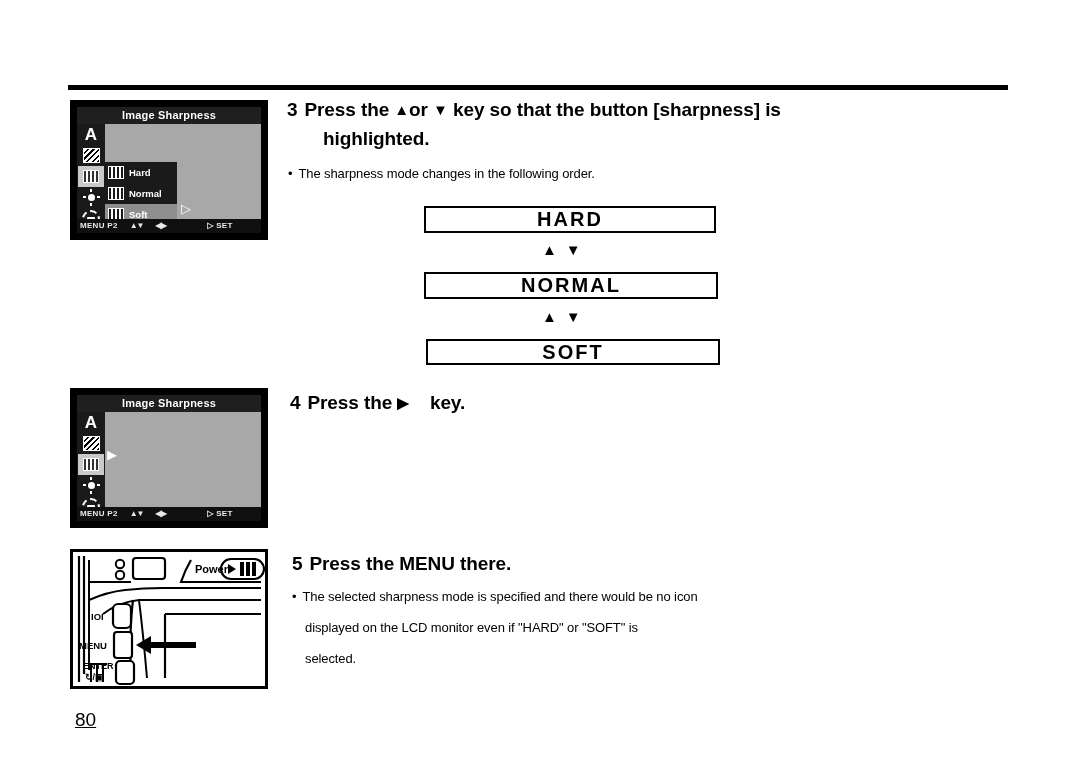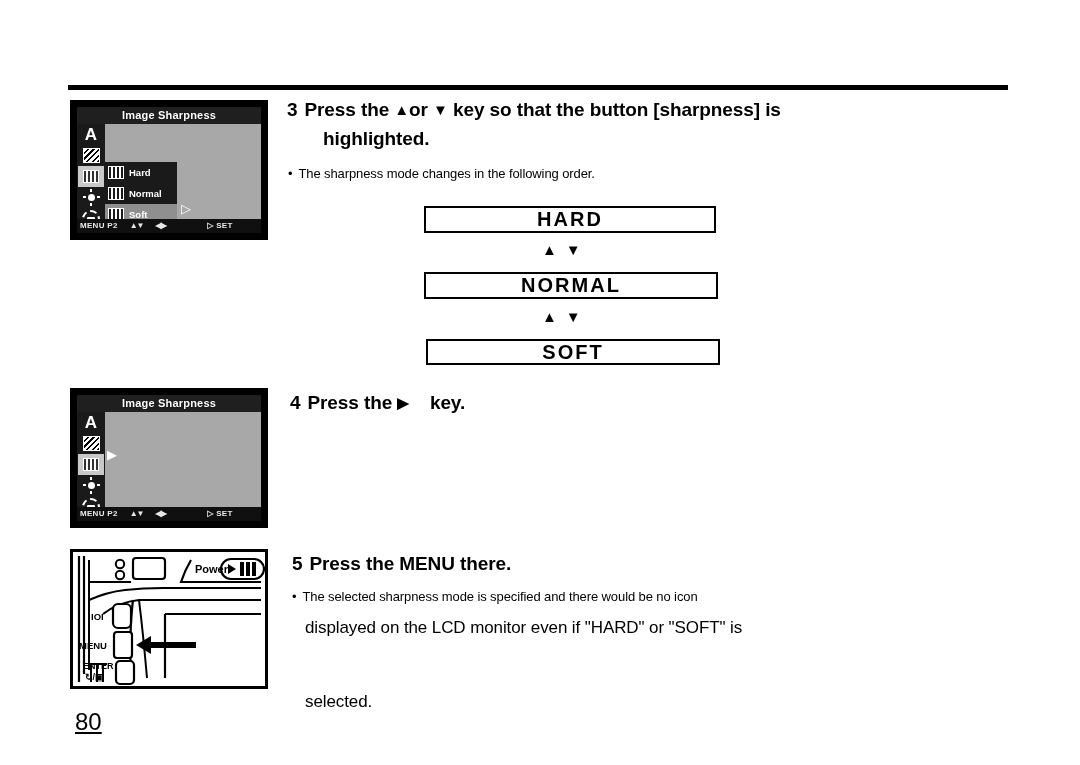--- a/index.html
+++ b/index.html
@@ -233,21 +233,21 @@
 
   .bullet {
     position: absolute;
     font-size: 13px;
     line-height: 31px;
     letter-spacing: -0.1px;
   }
   .bullet .dot { margin-right: 6px; }
   .bullet-hang {
     position: absolute;
-    font-size: 17px;
+    font-size: 13px;
     line-height: 31px;
     letter-spacing: -0.1px;
   }
 
   
   .flowbox {
     position: absolute;
     border: 2px solid #000;
     box-sizing: border-box;
     background: #fff;
@@ -270,21 +270,21 @@
     height: 140px;
     background: #ffffff;
     border: 3px solid #000;
     box-sizing: border-box;
     overflow: hidden;
   }
 
   
   .pagenum {
     position: absolute;
-    font-size: 24px;
+    font-size: 19px;
     line-height: 1;
     text-decoration: underline;
   }
 </style>
 </head>
 <body>
 
 <div class="top-rule"></div>
 
 <div class="lcd" style="left:70px; top:100px;">
@@ -459,17 +459,17 @@
 <div class="step" style="left:292px; top:550px; width:500px;">
   <span class="num">5</span><span>Press the MENU there.</span>
 </div>
 
 <div class="bullet" style="left:292px; top:581px; width:700px;">
   <span class="dot">•</span><span>The selected sharpness mode is specified and there would be no icon</span>
 </div>
 <div class="bullet-hang" style="left:305px; top:612px; width:700px;">
   <span>displayed on the LCD monitor even if  "HARD" or "SOFT" is</span>
 </div>
-<div class="bullet-hang" style="left:305px; top:643px; width:700px;margin-top:43px;">
+<div class="bullet-hang" style="left:305px; top:643px; width:700px;">
   <span>selected.</span>
 </div>
 
 <div class="pagenum" style="left:75px; top:710px;">80</div>
 
 </body></html>

